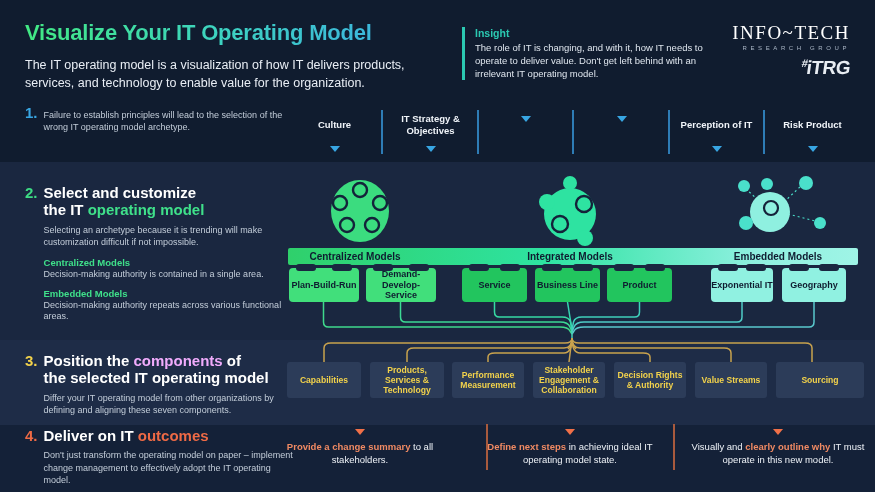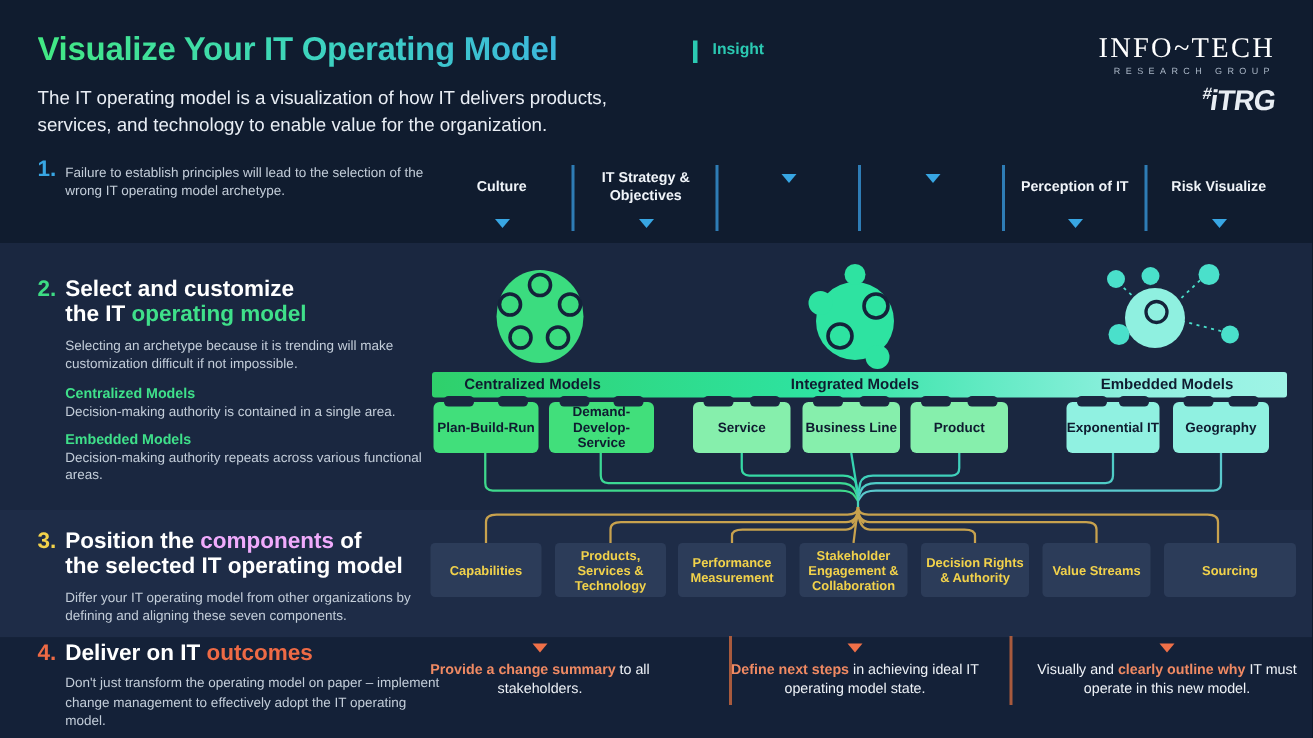--- a/index.html
+++ b/index.html
@@ -36,21 +36,21 @@
   .model-def{margin-bottom:7px;width:258px;}
   .model-def b{display:block;font-size:9.5px;color:#3fe08a;margin-bottom:1px;}
   .model-def span{font-size:9px;color:#c3cdd9;line-height:1.3;display:block;}
   .bar{position:absolute;left:288px;top:248px;width:570px;height:17px;border-radius:2px;
     background:linear-gradient(90deg,#2fd06b 0%,#2ee3a1 45%,#8ff0e0 82%,#9ff4e6 100%);}
   .bar-label{position:absolute;top:3px;transform:translateX(-50%);font-size:10px;font-weight:bold;color:#0f1c30;white-space:nowrap;}
   .btn{position:absolute;top:268px;height:34px;border-radius:4px;display:flex;align-items:center;justify-content:center;
     text-align:center;font-size:9px;font-weight:bold;color:#0f1c30;line-height:1.15;}
   .btn .notch{position:absolute;top:-4px;width:20px;height:7px;background:#1a2740;border-radius:3px;}
   .btn .notch.l{left:7px;} .btn .notch.r{right:7px;}
-  .g-cent{background:#41df7b;} .g-int{background:#86efac;} .g-emb{background:#90f1e1;}
+  .g-cent{background:#41df7b;} .g-int{background:#22c55e;} .g-emb{background:#90f1e1;}
   .comp{position:absolute;top:362px;height:36px;background:#2c3c59;border-radius:3px;display:flex;align-items:center;justify-content:center;
     text-align:center;font-size:8.6px;font-weight:bold;color:#f2d24b;line-height:1.2;padding:0 3px;box-sizing:border-box;}
   .outcome{position:absolute;top:441px;width:190px;text-align:center;font-size:9.5px;line-height:1.35;color:#eef2f7;}
   .outcome .hl{color:#f08a63;font-weight:bold;}
   .vdiv-orange{position:absolute;top:424px;width:1.5px;height:46px;background:#a85a3d;}
   svg{position:absolute;left:0;top:0;}
 </style>
 </head>
 <body>
 
@@ -59,20 +59,21 @@
   <div class="band" style="top:0;height:162px;background:#101c2f"></div>
   <div class="band" style="top:162px;height:178px;background:#1a2740"></div>
   <div class="band" style="top:340px;height:85px;background:#1e2c47"></div>
   <div class="band" style="top:425px;height:67px;background:#142138"></div>
 
   <div class="abs title" style="left:25px;top:20px">Visualize Your IT Operating Model</div>
   <div class="abs subtitle" style="left:25px;top:57px;width:420px">The IT operating model is a visualization of how IT delivers products, services, and technology to enable value for the organization.</div>
 
   <div class="abs insight" style="left:462px;top:27px">
     <h4>Insight</h4>
+    <p>The role of IT is changing, and with it, how IT needs to operate to deliver value. Don't get left behind with an irrelevant IT operating model.</p>
   </div>
 
   <div class="abs brand" style="right:25px;top:22px">
     <div class="brand-name">INFO~TECH</div>
     <div class="brand-sub">RESEARCH GROUP</div>
     <div class="brand-badge"><span class="hash">#</span><span>iTRG</span></div>
   </div>
 
   <div class="abs sec" style="left:25px;top:104px">
     <span class="sec-num" style="color:#38a6e3">1.</span>
@@ -93,21 +94,21 @@
       <div class="tri-blue"></div>
   </div>
   <div class="pill-col" style="left:574px">
       <div class="tri-blue"></div>
   </div>
   <div class="pill-col" style="left:669px">
     <div class="pill-label">Perception of IT</div>
       <div class="tri-blue"></div>
   </div>
   <div class="pill-col" style="left:765px">
-    <div class="pill-label">Risk Visualize</div>
+    <div class="pill-label">Risk Product</div>
       <div class="tri-blue"></div>
   </div>
   <div class="vdiv-blue" style="left:381px"></div>
   <div class="vdiv-blue" style="left:477px"></div>
   <div class="vdiv-blue" style="left:572px"></div>
   <div class="vdiv-blue" style="left:668px"></div>
   <div class="vdiv-blue" style="left:763px"></div>
 
   <div class="abs sec" style="left:25px;top:184px">
     <span class="sec-num" style="color:#3ddc84">2.</span>

